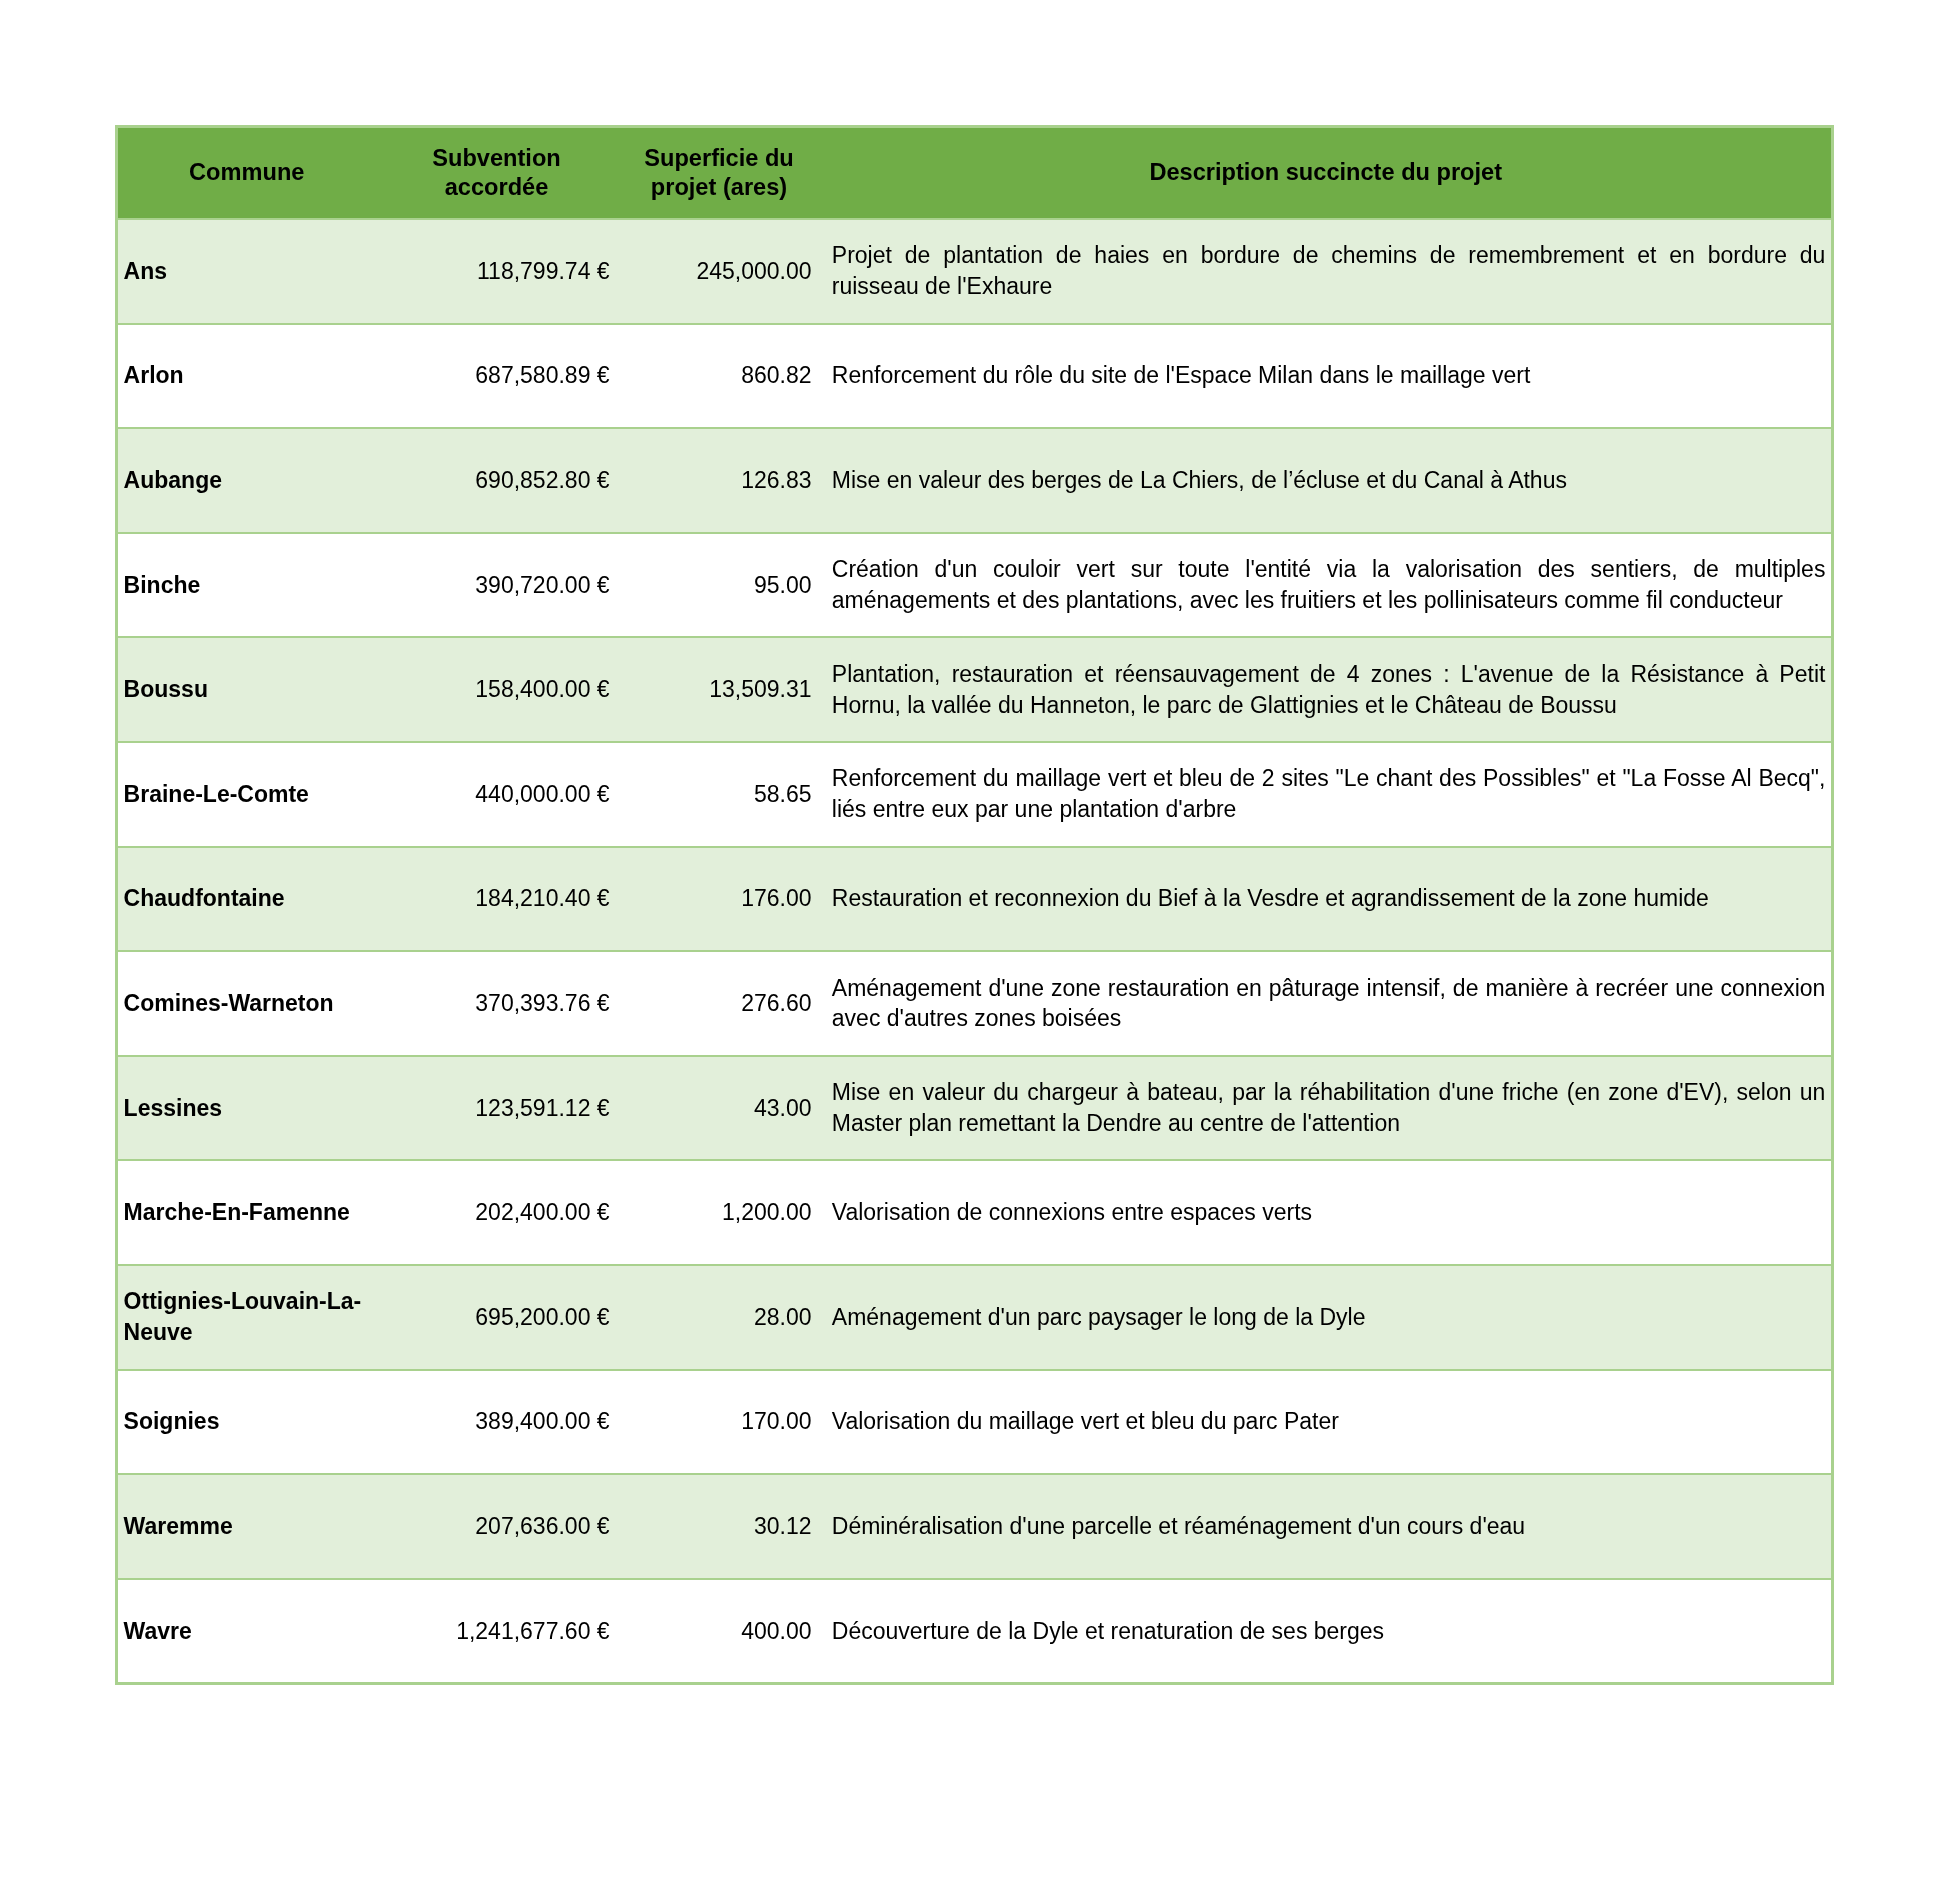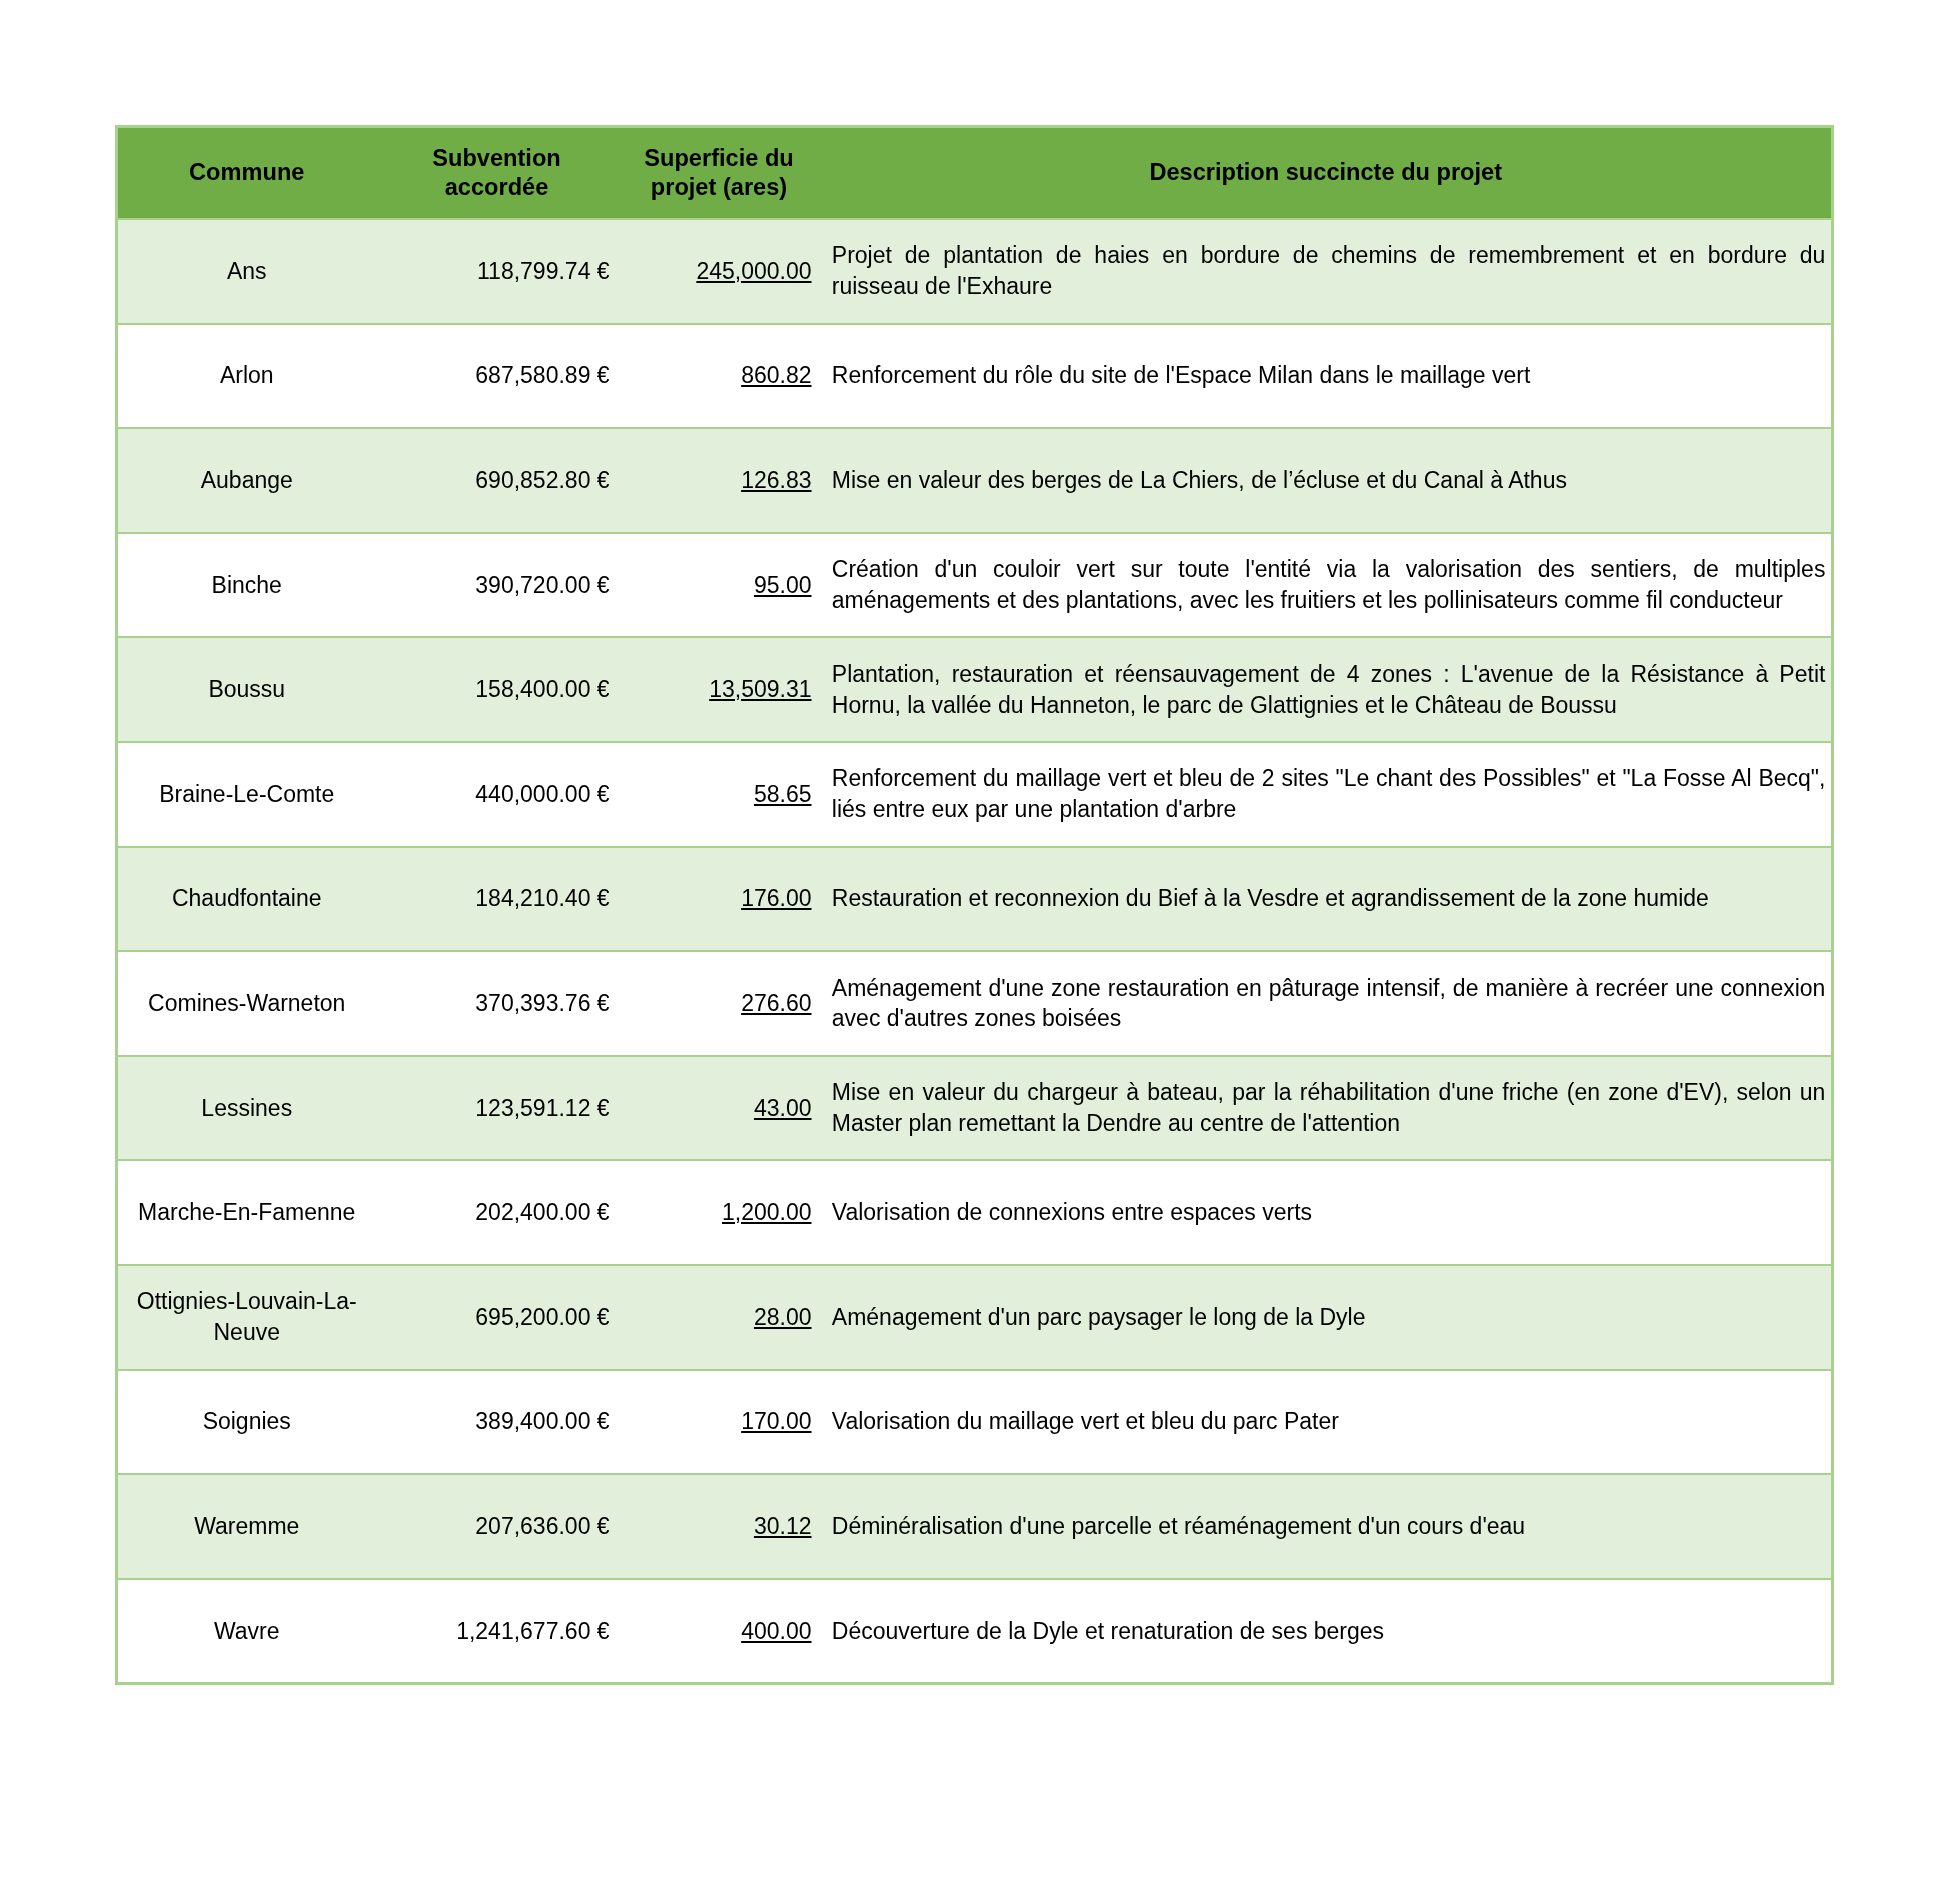--- a/index.html
+++ b/index.html
@@ -43,29 +43,28 @@
     height: 89px;
     vertical-align: middle;
     font-size: 23px;
     border-top: 2.8px solid #A9D18E;
     line-height: 1.34;
   }
   tbody tr:nth-child(odd)  { background: #E2EFDA; }
   tbody tr:nth-child(even) { background: #FFFFFF; }
 
   td.commune {
-    font-weight: normal;
-    text-align: center;
+    font-weight: bold;
     padding: 3.4px 5.6px;
   }
   td.amount, td.area {
     text-align: right;
   }
   td.amount { padding-right: 7.9px; margin-top: 6px; }
-  td.area   { padding-right: 9px; text-decoration: underline; }
+  td.area   { padding-right: 9px; }
   td.desc {
     text-align: justify;
     padding: 6.8px 5.6px 6.8px 11.3px;
   }
 </style>
 </head>
 <body>
 
 <div class="table-wrap">
   <table class="grant-table">

